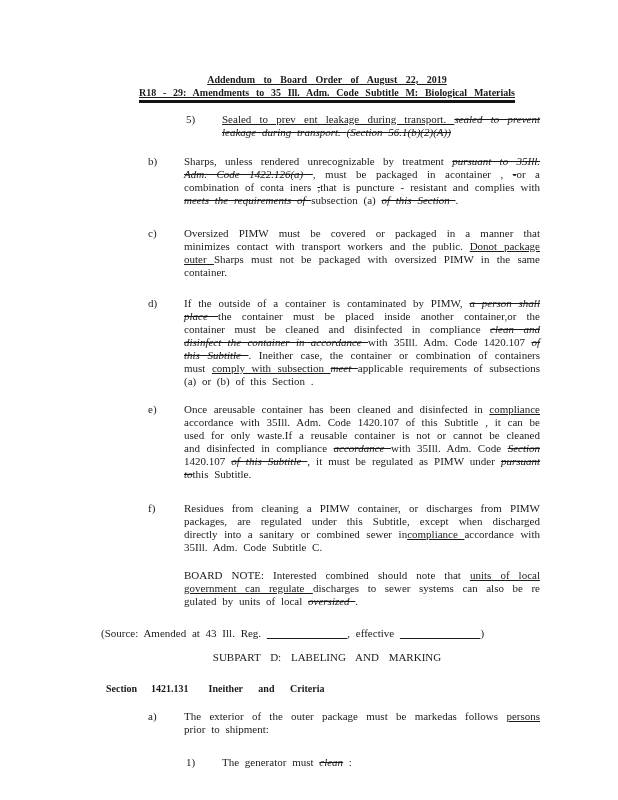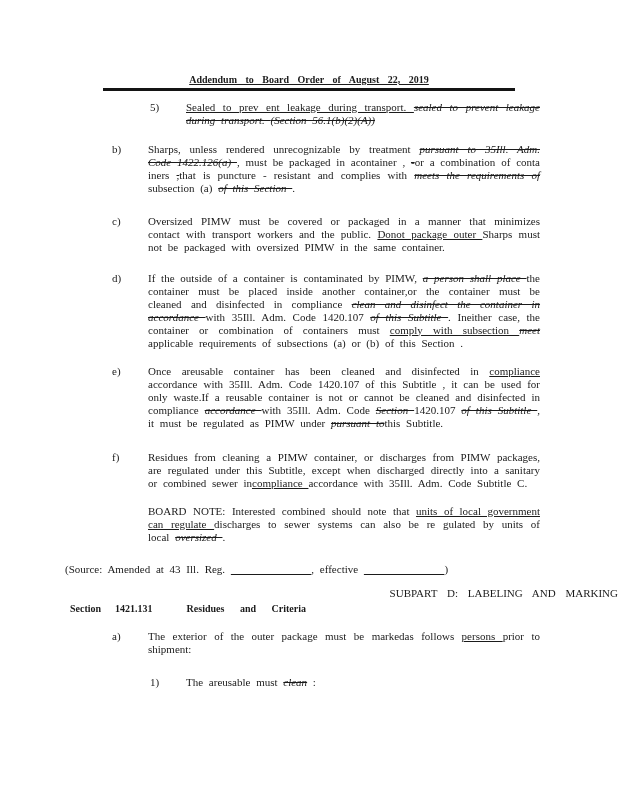--- a/index.html
+++ b/index.html
@@ -1,21 +1,21 @@
 <!DOCTYPE html>
 <html><head>
 <meta charset="utf-8">
 <style>
   html,body{margin:0;padding:0;background:#888;}
   .page{
     width:618px;height:800px;background:#ffffff;
     font-family:"Liberation Serif","DejaVu Serif",serif;
     font-size:11px;line-height:13px;color:#1b1b1b;
     box-sizing:border-box;padding-top:74px;overflow:hidden;
-    margin:0 auto;position:relative;
+    margin:0 auto;position:relative;padding-left:36px;
   }
   .doc-header{
     margin:0 103px 10px 103px;
     border-bottom:3px solid #141414;
     padding-bottom:1px;
     font-weight:bold;font-size:10px;line-height:12.5px;
   }
   .hdr-line1{text-align:center;}
   .hdr-line1 .hdr-u{text-decoration:underline;word-spacing:6px;}
   .hdr-line2{text-decoration:underline;word-spacing:4px;text-align:justify;text-align-last:justify;}
@@ -23,33 +23,34 @@
   .item{display:flex;}
   .item .lbl{flex:0 0 36px;}
   .level1{padding-left:112px;}
   .level2{padding-left:150px;}
   .txt{flex:1;text-align:justify;text-align-last:left;word-spacing:3px;}
   .note{margin-left:148px;text-align:justify;text-align-last:left;word-spacing:3px;}
   .source{margin-left:65px;word-spacing:3px;}
   .center-head{text-align:center;word-spacing:7px;margin-right:-78px;}
   .section-head{font-weight:bold;font-size:10px;padding-left:70px;}
   .sec-0{margin-right:14px;}
-  .sec-1{margin-right:34px;}
+  .sec-1{margin-right:20px;}
   .sec-2{word-spacing:13px;}
   .seg-n{}
   .seg-u{text-decoration:underline;}
   .seg-s{text-decoration:line-through;font-style:italic;}
   .seg-is{text-decoration:line-through;font-style:italic;}
 </style>
 </head>
 <body>
 
 <div class="page">
   <div class="doc-header">
     <div class="hdr-line1"><span class="hdr-u">Addendum to Board Order of August 22, 2019</span></div>
+    <div class="hdr-line2">R18 - 29: Amendments to 35 Ill. Adm. Code Subtitle M: Biological Materials</div>
   </div>
   <div class="doc-body">
       <div class="item level2" style="margin-bottom: 16px;">
         <div class="lbl">5)</div>
         <div class="txt"><span class="seg-u">Sealed to prev ent leakage during transport. </span><span class="seg-is">sealed to prevent leakage during transport. </span><span class="seg-s">(Section 56.1(b)(2)(A))</span></div>
       </div>
       <div class="item level1" style="margin-bottom: 20px;">
         <div class="lbl">b)</div>
         <div class="txt"><span class="seg-n">Sharps, unless rendered unrecognizable by treatment </span><span class="seg-s">pursuant to 35Ill. Adm. Code 1422.126(a) </span><span class="seg-n">, must be packaged in acontainer , </span><span class="seg-s">-</span><span class="seg-n">or a combination of conta iners </span><span class="seg-s">,</span><span class="seg-n">that is puncture - resistant and complies with </span><span class="seg-s">meets the requirements of </span><span class="seg-n">subsection (a) </span><span class="seg-s">of this Section </span><span class="seg-n">.</span></div>
       </div>
@@ -64,24 +65,24 @@
       <div class="item level1" style="margin-bottom: 21px;">
         <div class="lbl">e)</div>
         <div class="txt"><span class="seg-n">Once areusable container has been cleaned and disinfected in </span><span class="seg-u">compliance </span><span class="seg-n">accordance with 35Ill. Adm. Code 1420.107 of this Subtitle , it can be used for only waste.If a reusable container is not or cannot be cleaned and disinfected in compliance </span><span class="seg-s">accordance </span><span class="seg-n">with 35Ill. Adm. Code </span><span class="seg-s">Section </span><span class="seg-n">1420.107 </span><span class="seg-s">of this Subtitle </span><span class="seg-n">, it must be regulated as PIMW under </span><span class="seg-s">pursuant to</span><span class="seg-n">this Subtitle.</span></div>
       </div>
       <div class="item level1" style="margin-bottom: 15px;">
         <div class="lbl">f)</div>
         <div class="txt"><span class="seg-n">Residues from cleaning a PIMW container, or discharges from PIMW packages, are regulated under this Subtitle, except when discharged directly into a sanitary or combined sewer in</span><span class="seg-u">compliance </span><span class="seg-n">accordance with 35Ill. Adm. Code Subtitle C.</span></div>
       </div>
       <div class="note" style="margin-bottom: 19px;"><span class="seg-n">BOARD NOTE: Interested combined should note that </span><span class="seg-u">units of local government can regulate </span><span class="seg-n">discharges to sewer systems can also be re gulated by units of local </span><span class="seg-s">oversized </span><span class="seg-n">.</span></div>
       <div class="source" style="margin-bottom: 11px;"><span class="seg-n">(Source: Amended at 43 Ill. Reg. </span><span class="seg-u">&nbsp;&nbsp;&nbsp;&nbsp;&nbsp;&nbsp;&nbsp;&nbsp;&nbsp;&nbsp;&nbsp;&nbsp;&nbsp;&nbsp;</span><span class="seg-n">, effective </span><span class="seg-u">&nbsp;&nbsp;&nbsp;&nbsp;&nbsp;&nbsp;&nbsp;&nbsp;&nbsp;&nbsp;&nbsp;&nbsp;&nbsp;&nbsp;</span><span class="seg-n">)</span></div>
-      <div class="center-head" style="margin-bottom: 2px; text-align: right;">SUBPART D: LABELING AND MARKING</div>
-      <div class="section-head" style="margin-bottom: 15px;"><span class="sec-0">Section</span><span class="sec-1">1421.131</span><span class="sec-2">Residues and Criteria</span></div>
+      <div class="center-head" style="margin-bottom: 18px;">SUBPART D: LABELING AND MARKING</div>
+      <div class="section-head" style="margin-bottom: 15px;"><span class="sec-0">Section</span><span class="sec-1">1421.131</span><span class="sec-2">Ineither and Criteria</span></div>
       <div class="item level1" style="margin-bottom: 20px;">
         <div class="lbl">a)</div>
         <div class="txt"><span class="seg-n">The exterior of the outer package must be markedas follows </span><span class="seg-u">persons </span><span class="seg-n">prior to shipment:</span></div>
       </div>
       <div class="item level2" style="margin-bottom: 0px;">
         <div class="lbl">1)</div>
-        <div class="txt"><span class="seg-n">The areusable must </span><span class="seg-s">clean</span><span class="seg-n"> :</span></div>
+        <div class="txt"><span class="seg-n">The generator must </span><span class="seg-s">clean</span><span class="seg-n"> :</span></div>
       </div>
     </div>
 </div>
 
 </body></html>

